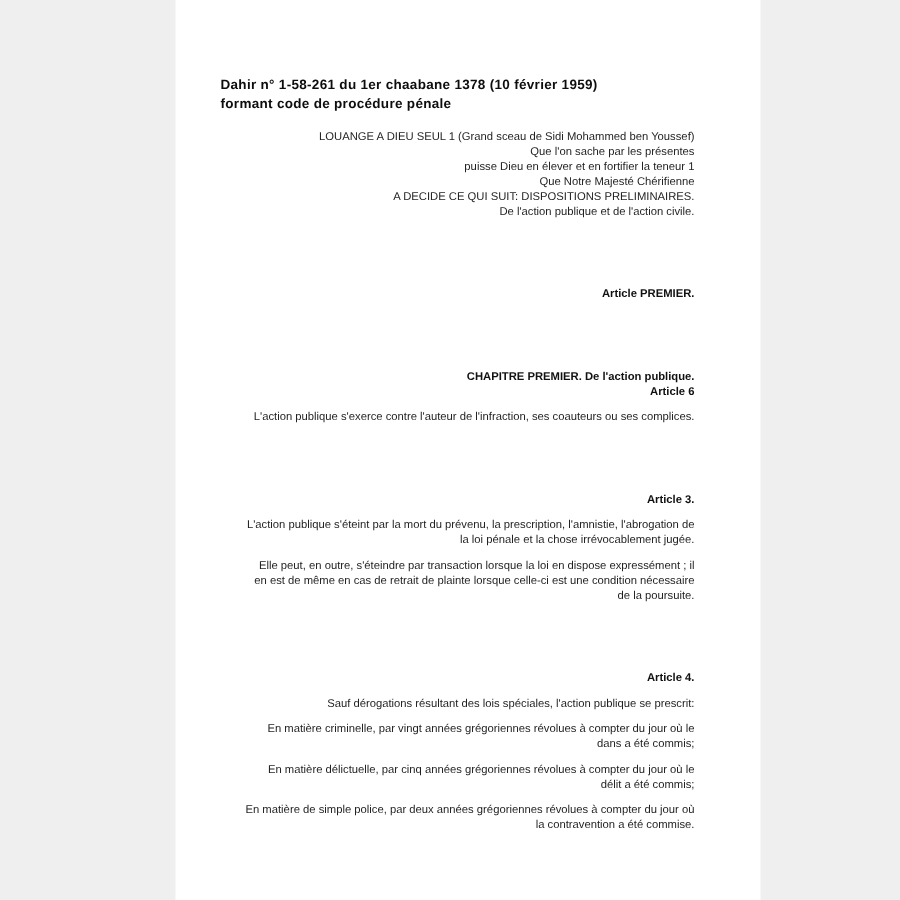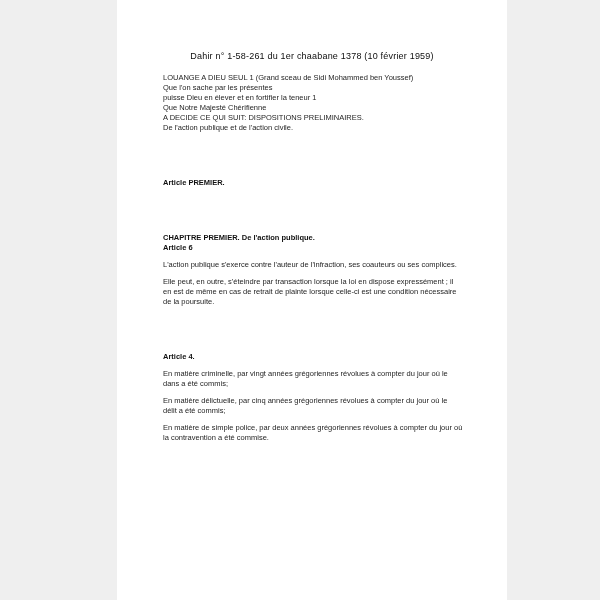--- a/index.html
+++ b/index.html
@@ -18,65 +18,69 @@
     position: absolute;
     left: 117px;
     top: 0;
     width: 390px;
     height: 600px;
     background: #ffffff;
     box-sizing: border-box;
     padding-top: 50px;
   }
   .doc-title {
-    text-align: center;
-    font-weight: normal;
+    text-align: left;
+    font-weight: bold;
     font-size: 9px;
     line-height: 13px;
     color: #0d0d0d;
     letter-spacing: 0.2px;
     padding: 0 30px;
   }
   .doc-body {
     margin-top: 10px;
     padding: 0 44px 0 46px;
     font-size: 7.5px;
     line-height: 10px;
     color: #1e1e1e;
   }
   .para {
     margin: 0 0 7px 0;
     white-space: pre-line;
-    text-align: left;
+    text-align: right;
   }
   .para.heading {
     font-weight: bold;
     color: #111111;
     margin-top: 45px;
   }
 </style>
 </head>
 <body>
 
 <div class="canvas">
   <div class="page">
     <div class="doc-title">
       <div>Dahir n° 1-58-261 du 1er chaabane 1378 (10 février 1959)</div>
+      <div>formant code de procédure pénale</div>
     </div>
     <div class="doc-body" id="doc-body">
         <div class="para">LOUANGE A DIEU SEUL 1 (Grand sceau de Sidi Mohammed ben Youssef)
 Que l'on sache par les présentes
 puisse Dieu en élever et en fortifier la teneur 1
 Que Notre Majesté Chérifienne
 A DECIDE CE QUI SUIT: DISPOSITIONS PRELIMINAIRES.
 De l'action publique et de l'action civile.</div>
         <div class="para heading">Article PREMIER.</div>
         <div class="para heading">CHAPITRE PREMIER.  De l'action publique.
 Article 6</div>
         <div class="para">L'action publique s'exerce contre l'auteur de l'infraction, ses coauteurs ou ses complices.</div>
+        <div class="para heading">Article 3.</div>
+        <div class="para">L'action publique s'éteint par la mort du prévenu, la prescription, l'amnistie, l'abrogation de la loi pénale et la chose irrévocablement jugée.</div>
         <div class="para">Elle peut, en outre, s'éteindre par transaction lorsque la loi en dispose expressément ;  il en est de même en cas de retrait de plainte lorsque celle-ci est une condition nécessaire de la poursuite.</div>
         <div class="para heading">Article 4.</div>
+        <div class="para">Sauf dérogations résultant des lois spéciales, l'action publique se prescrit:</div>
         <div class="para">En matière criminelle, par vingt années grégoriennes révolues à compter du jour où le dans a été commis;</div>
         <div class="para">En matière délictuelle, par cinq années grégoriennes révolues à compter du jour où le délit a été commis;</div>
         <div class="para">En matière de simple police, par deux années grégoriennes révolues à compter du jour où la contravention a été commise.</div>
       </div>
   </div>
 </div>
 
 </body></html>

